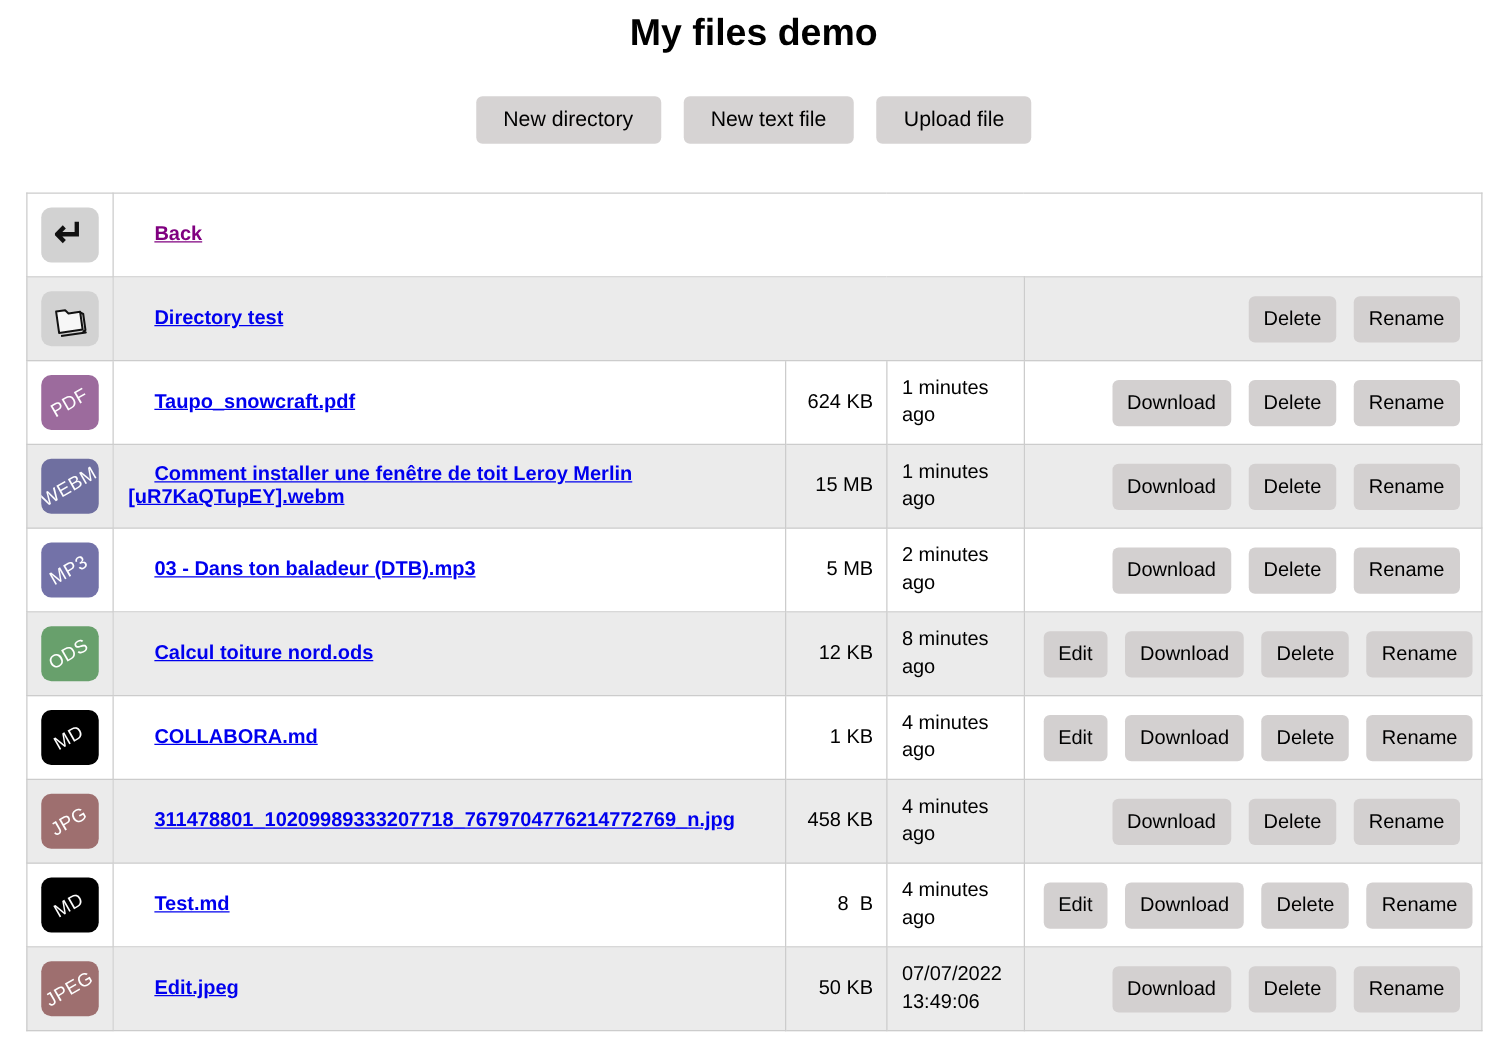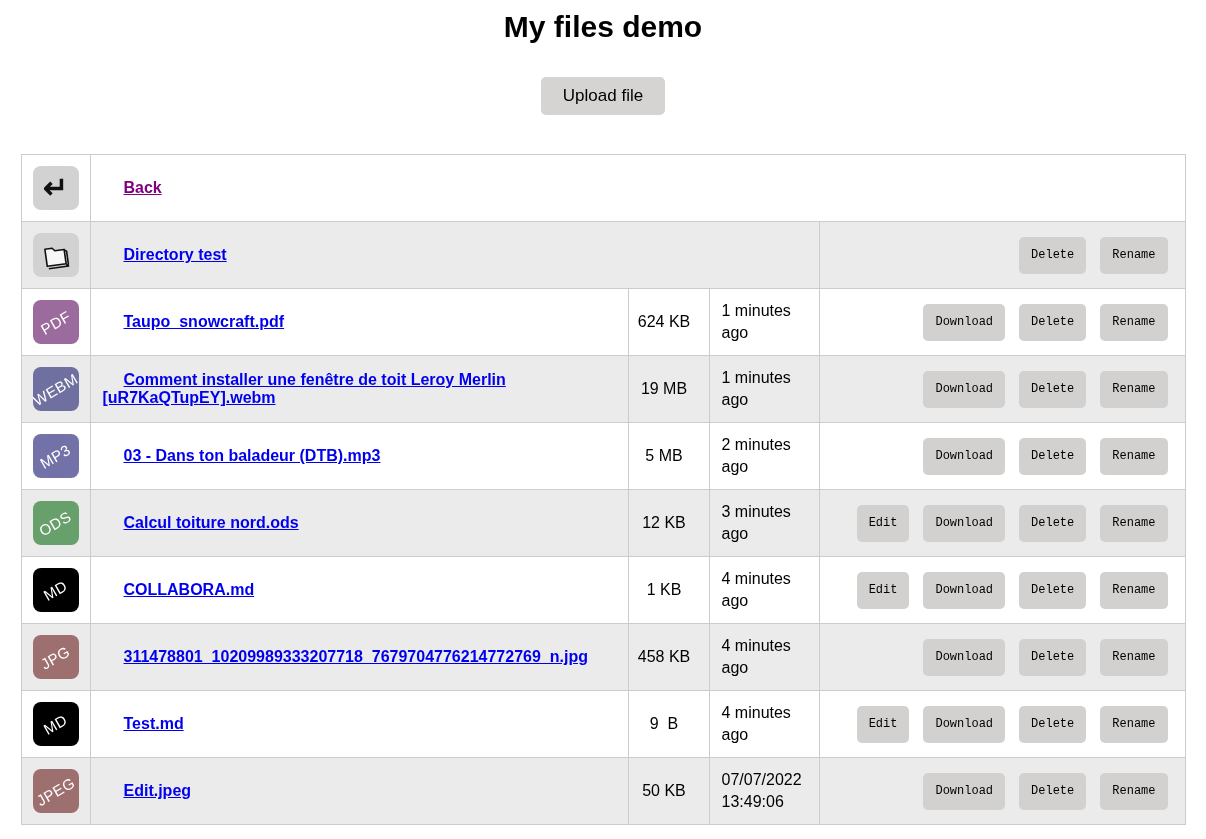--- a/index.html
+++ b/index.html
@@ -23,34 +23,36 @@
   tbody tr:nth-child(even){background:#ebebeb;}
   .icon-cell{text-align:center;}
   .badge{width:46px;height:44px;border-radius:8px;margin:0 auto;display:flex;
          align-items:center;justify-content:center;overflow:hidden;}
   .badge .lbl{color:#fff;font-size:15px;transform:rotate(-30deg);white-space:nowrap;letter-spacing:.5px;}
   .badge.gray{background:#d2d2d2;}
   .ret{font-size:30px;font-weight:bold;color:#111;line-height:1;}
   .name-cell{padding:0 6px 0 12px;overflow:hidden;}
   a.link{font-weight:bold;font-size:16px;color:#0000ee;text-decoration:underline;margin-left:21px;}
   a.link.visited{color:#800080;}
-  .size-cell{text-align:center;padding-right:10px;white-space:pre;}
+  .size-cell{text-align:right;padding-right:10px;white-space:pre;}
   .date-cell{padding:0 8px 0 12px;line-height:1.35;}
   .actions-cell{text-align:right;padding-right:17px;white-space:nowrap;}
-  .abtn{background:#d3d0d0;border:none;border-radius:5px;color:#000;font-family:Liberation Mono, monospace;
-        font-size:12px;padding:9px 12px;margin-left:14px;cursor:pointer;line-height:19px;}
+  .abtn{background:#d3d0d0;border:none;border-radius:5px;color:#000;font-family:Liberation Sans, sans-serif;
+        font-size:16px;padding:9px 12px;margin-left:14px;cursor:pointer;line-height:19px;}
 </style>
 </head>
 <body>
 
 <div class="page">
 
   <h1>My files demo</h1>
 
   <div class="toolbar">
+    <button class="tbtn">New directory</button>
+    <button class="tbtn">New text file</button>
     <button class="tbtn">Upload file</button>
   </div>
 
   <table>
     <colgroup>
       <col style="width:69px">
         <col style="width:538px">
         <col style="width:81px">
       <col style="width:110px">
         <col style="width:366px">
@@ -92,21 +94,21 @@
           <td class="date-cell">1 minutes ago</td>
           <td class="actions-cell"><button class="abtn">Download</button><button class="abtn">Delete</button><button class="abtn">Rename</button></td>
         </tr>
         <tr>
           <td class="icon-cell">
             <div class="badge" style="background: rgb(111, 111, 160);">
               <span class="lbl">WEBM</span>
             </div>
           </td>
           <td class="name-cell"><a href="#" class="link">Comment installer une fenêtre de toit Leroy Merlin [uR7KaQTupEY].webm</a></td>
-          <td class="size-cell">19 MB</td>
+          <td class="size-cell">15 MB</td>
           <td class="date-cell">1 minutes ago</td>
           <td class="actions-cell"><button class="abtn">Download</button><button class="abtn">Delete</button><button class="abtn">Rename</button></td>
         </tr>
         <tr>
           <td class="icon-cell">
             <div class="badge" style="background: rgb(115, 114, 168);">
               <span class="lbl">MP3</span>
             </div>
           </td>
           <td class="name-cell"><a href="#" class="link">03 - Dans ton baladeur (DTB).mp3</a></td>
@@ -115,21 +117,21 @@
           <td class="actions-cell"><button class="abtn">Download</button><button class="abtn">Delete</button><button class="abtn">Rename</button></td>
         </tr>
         <tr>
           <td class="icon-cell">
             <div class="badge" style="background: rgb(104, 160, 108);">
               <span class="lbl">ODS</span>
             </div>
           </td>
           <td class="name-cell"><a href="#" class="link">Calcul toiture nord.ods</a></td>
           <td class="size-cell">12 KB</td>
-          <td class="date-cell">3 minutes ago</td>
+          <td class="date-cell">8 minutes ago</td>
           <td class="actions-cell"><button class="abtn">Edit</button><button class="abtn">Download</button><button class="abtn">Delete</button><button class="abtn">Rename</button></td>
         </tr>
         <tr>
           <td class="icon-cell">
             <div class="badge" style="background: rgb(0, 0, 0);">
               <span class="lbl">MD</span>
             </div>
           </td>
           <td class="name-cell"><a href="#" class="link">COLLABORA.md</a></td>
           <td class="size-cell">1 KB</td>
@@ -147,21 +149,21 @@
           <td class="date-cell">4 minutes ago</td>
           <td class="actions-cell"><button class="abtn">Download</button><button class="abtn">Delete</button><button class="abtn">Rename</button></td>
         </tr>
         <tr>
           <td class="icon-cell">
             <div class="badge" style="background: rgb(0, 0, 0);">
               <span class="lbl">MD</span>
             </div>
           </td>
           <td class="name-cell"><a href="#" class="link">Test.md</a></td>
-          <td class="size-cell">9  B</td>
+          <td class="size-cell">8  B</td>
           <td class="date-cell">4 minutes ago</td>
           <td class="actions-cell"><button class="abtn">Edit</button><button class="abtn">Download</button><button class="abtn">Delete</button><button class="abtn">Rename</button></td>
         </tr>
         <tr>
           <td class="icon-cell">
             <div class="badge" style="background: rgb(158, 111, 111);">
               <span class="lbl">JPEG</span>
             </div>
           </td>
           <td class="name-cell"><a href="#" class="link">Edit.jpeg</a></td>

